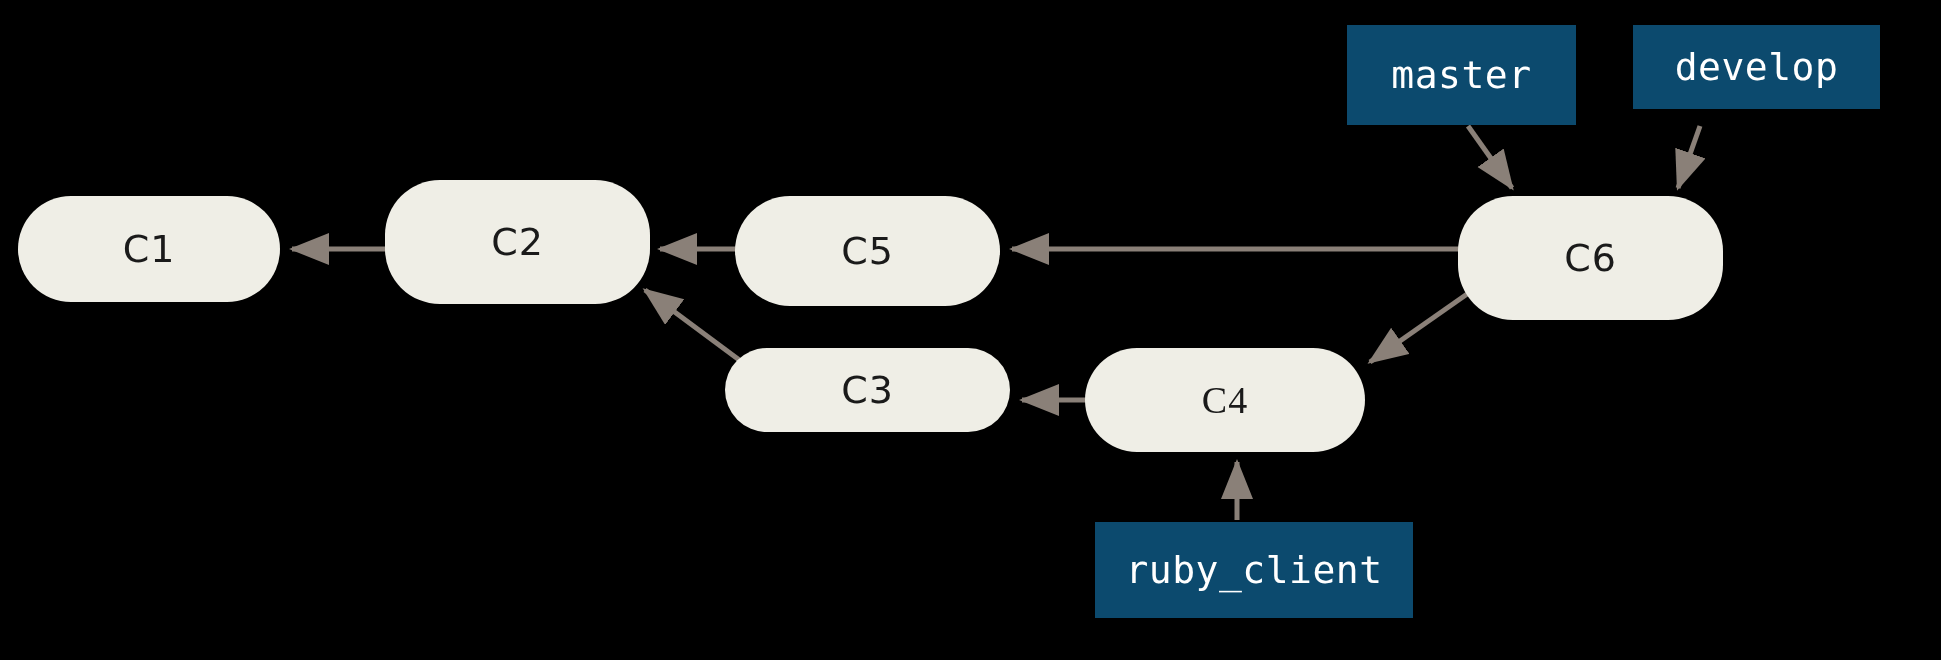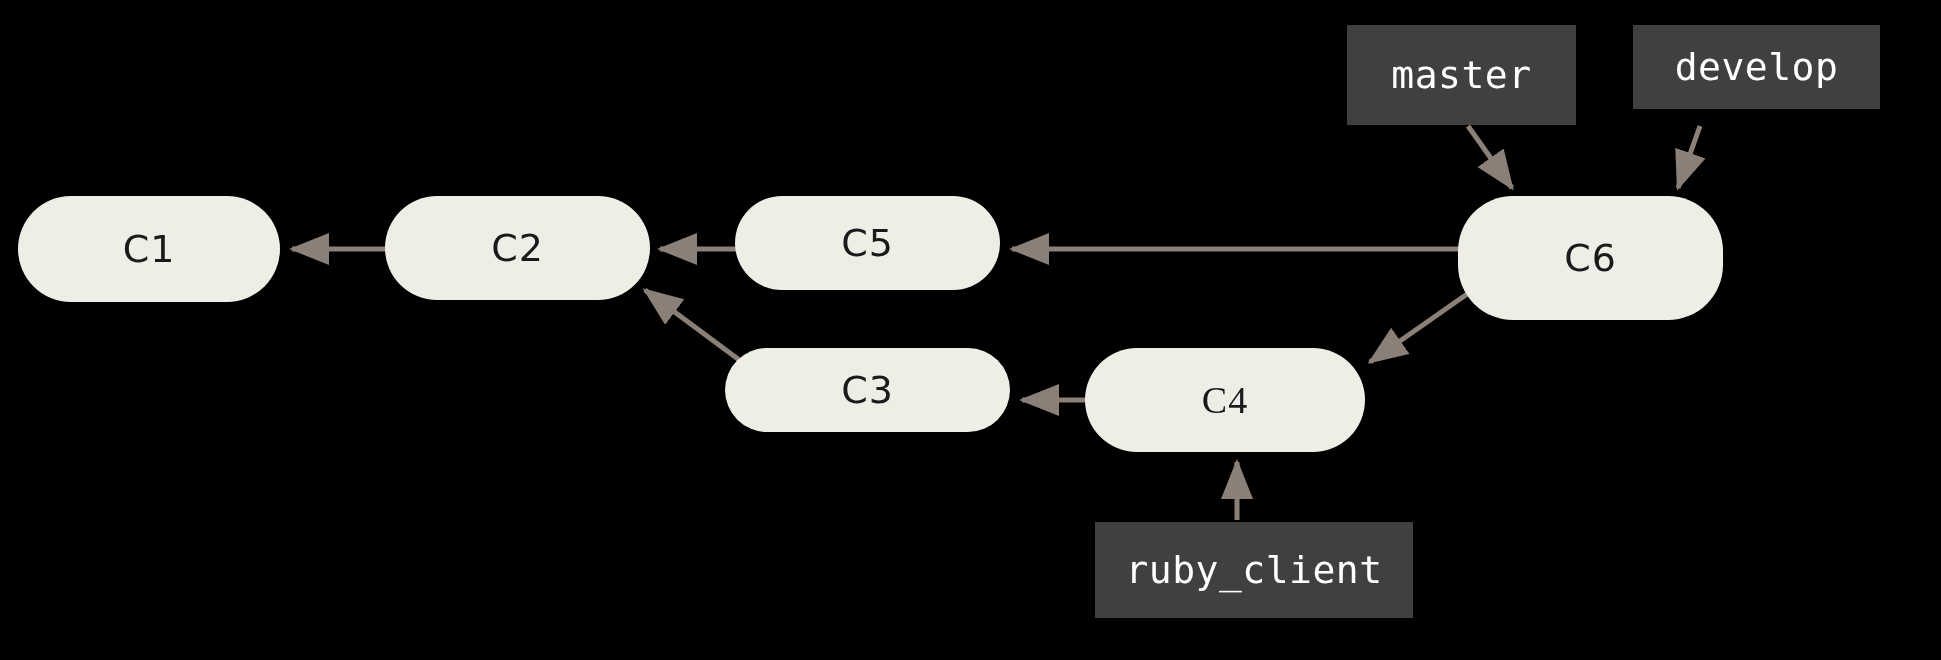--- a/index.html
+++ b/index.html
@@ -37,21 +37,21 @@
     color: #1a1a1a;
     font-family: "DejaVu Sans", "Liberation Sans", sans-serif;
     font-size: 38px;
     letter-spacing: 1px;
     line-height: 1;
     z-index: 2;
   }
   .branch-label {
     position: absolute;
     box-sizing: border-box;
-    background: #404040;
+    background: #0c4a6e;
     display: flex;
     align-items: center;
     justify-content: center;
     color: #ffffff;
     font-family: "DejaVu Sans Mono", "Liberation Mono", monospace;
     font-size: 38px;
     letter-spacing: 0.5px;
     line-height: 1;
     z-index: 2;
   }
@@ -83,24 +83,24 @@
     <line x1="1468" y1="126" x2="1512" y2="188" stroke="#8a8078" stroke-width="5" marker-end="url(#arrowhead)"></line>
 
     <line x1="1700" y1="126" x2="1678" y2="188" stroke="#8a8078" stroke-width="5" marker-end="url(#arrowhead)"></line>
 
     <line x1="1237" y1="520" x2="1237" y2="462" stroke="#8a8078" stroke-width="5" marker-end="url(#arrowhead)"></line>
   </svg>
 
   <div class="commit-node" style="left:18px;  top:196px; width:262px; height:106px;">
     <span>C1</span>
   </div>
-  <div class="commit-node" style="left:385px; top:196px; width:265px; height:104px;">
+  <div class="commit-node" style="left:385px; top:180px; width:265px; height:124px;">
     <span>C2</span>
   </div>
-  <div class="commit-node" style="left:735px; top:196px; width:265px; height:94px;">
+  <div class="commit-node" style="left:735px; top:196px; width:265px; height:110px;">
     <span>C5</span>
   </div>
   <div class="commit-node" style="left:1458px; top:196px; width:265px; height:124px;">
     <span>C6</span>
   </div>
   <div class="commit-node" style="left:725px; top:348px; width:285px; height:84px;">
     <span>C3</span>
   </div>
   <div class="commit-node" style="left:1085px; top:348px; width:280px; height:104px;font-family:Liberation Serif, serif;">
     <span>C4</span>

